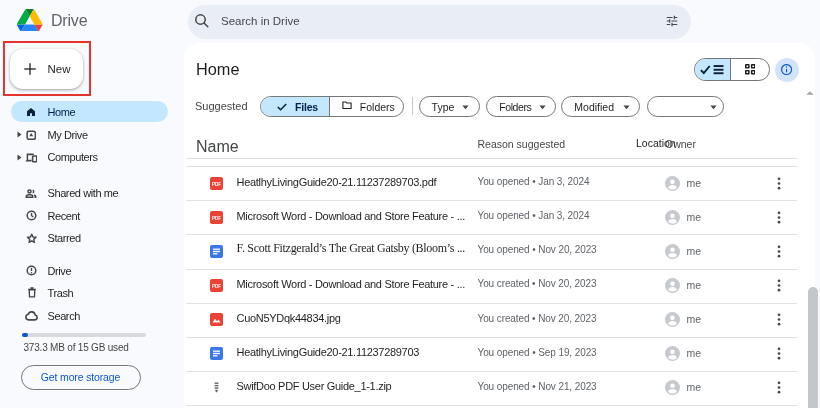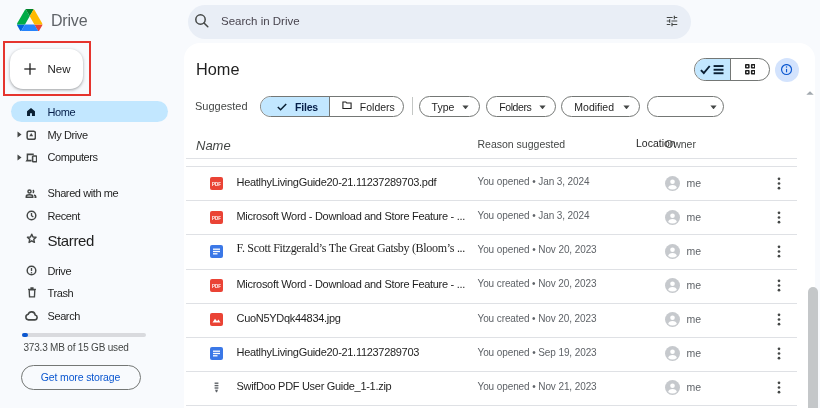--- a/index.html
+++ b/index.html
@@ -78,21 +78,21 @@
 
 <svg class="abs" style="left:26px; top:210px;" width="11" height="11" viewBox="0 0 24 24">
   <circle cx="12" cy="12" r="9.4" fill="none" stroke="#444746" stroke-width="3.2"></circle>
   <path d="M12 6.5v6l4 2.4" fill="none" stroke="#444746" stroke-width="2.9"></path>
 </svg>
 <div class="abs" style="left:47.5px; top:209.5px; font-size:11px; letter-spacing:-0.4px; color:#1f1f1f;">Recent</div>
 
 <svg class="abs" style="left:25.5px; top:232.5px;" width="11.5" height="11" viewBox="0 0 24 23">
   <path d="M12 2.5l2.6 5.9 6.4.6-4.8 4.3 1.4 6.3-5.6-3.3-5.6 3.3 1.4-6.3-4.8-4.3 6.4-.6z" fill="none" stroke="#444746" stroke-width="3" stroke-linejoin="round"></path>
 </svg>
-<div class="abs" style="left:47.5px; top:232px; font-size:15px; letter-spacing:-0.4px; color:#1f1f1f;">Starred</div>
+<div class="abs" style="left:47.5px; top:232px; font-size:11px; letter-spacing:-0.4px; color:#1f1f1f;">Starred</div>
 
 <svg class="abs" style="left:26px; top:265px;" width="11" height="11" viewBox="0 0 24 24">
   <circle cx="12" cy="12" r="9.4" fill="none" stroke="#444746" stroke-width="3.2"></circle>
   <line x1="12" y1="6.6" x2="12" y2="13.2" stroke="#444746" stroke-width="2.9"></line>
   <circle cx="12" cy="17" r="1.7" fill="#444746"></circle>
 </svg>
 <div class="abs" style="left:47.5px; top:264.5px; font-size:11px; letter-spacing:-0.4px; color:#1f1f1f;">Drive</div>
 
 <svg class="abs" style="left:26.5px; top:287px;" width="10" height="11" viewBox="0 0 22 24">
   <path d="M7.5 2h7M2.5 5h17" stroke="#444746" stroke-width="3" fill="none"></path>
@@ -180,21 +180,21 @@
 <svg class="abs" style="left:623px; top:104.8px;" width="7" height="4.5" viewBox="0 0 7 4.5">
     <path d="M0.4 0.4h6.2L3.5 4.3z" fill="#444746"></path>
   </svg>
 
 <div class="abs" style="left:646.8px; top:95.5px; width:77.3px; height:21.5px; border:1px solid #747775; border-radius:10.5px; background:#fff;"></div>
 <div class="abs" style="left:636px; top:101px; font-size:10.5px; color:#1f1f1f;margin-top:36px;">Location</div>
 <svg class="abs" style="left:709.5px; top:104.8px;" width="7" height="4.5" viewBox="0 0 7 4.5">
     <path d="M0.4 0.4h6.2L3.5 4.3z" fill="#444746"></path>
   </svg>
 
-<div class="abs" style="left:196px; top:137.5px; font-size:13px; color:#444746;font-style:italic;">Name</div>
+<div class="abs" style="left:196px; top:137.5px; font-size:16px; color:#444746;">Name</div>
 <div class="abs" style="left:477.5px; top:137.5px; font-size:10.5px; color:#444746;">Reason suggested</div>
 <div class="abs" style="left:665px; top:137.5px; font-size:10.5px; color:#444746;">Owner</div>
 
 <div id="rows">
     <div class="abs" style="left:186px; top:157.5px; width:611px; height:1px; background:#dfe1e5;"></div>
     <div class="abs" style="left:186px; top:165.5px; width:611px; height:1px; background:#dfe1e5;"></div>
     <div class="abs" style="left:186px; top:200px; width:611px; height:1px; background:#dfe1e5;"></div>
     <div class="abs" style="left:186px; top:234px; width:611px; height:1px; background:#dfe1e5;"></div>
     <div class="abs" style="left:186px; top:268.5px; width:611px; height:1px; background:#dfe1e5;"></div>
     <div class="abs" style="left:186px; top:302.5px; width:611px; height:1px; background:#dfe1e5;"></div>

